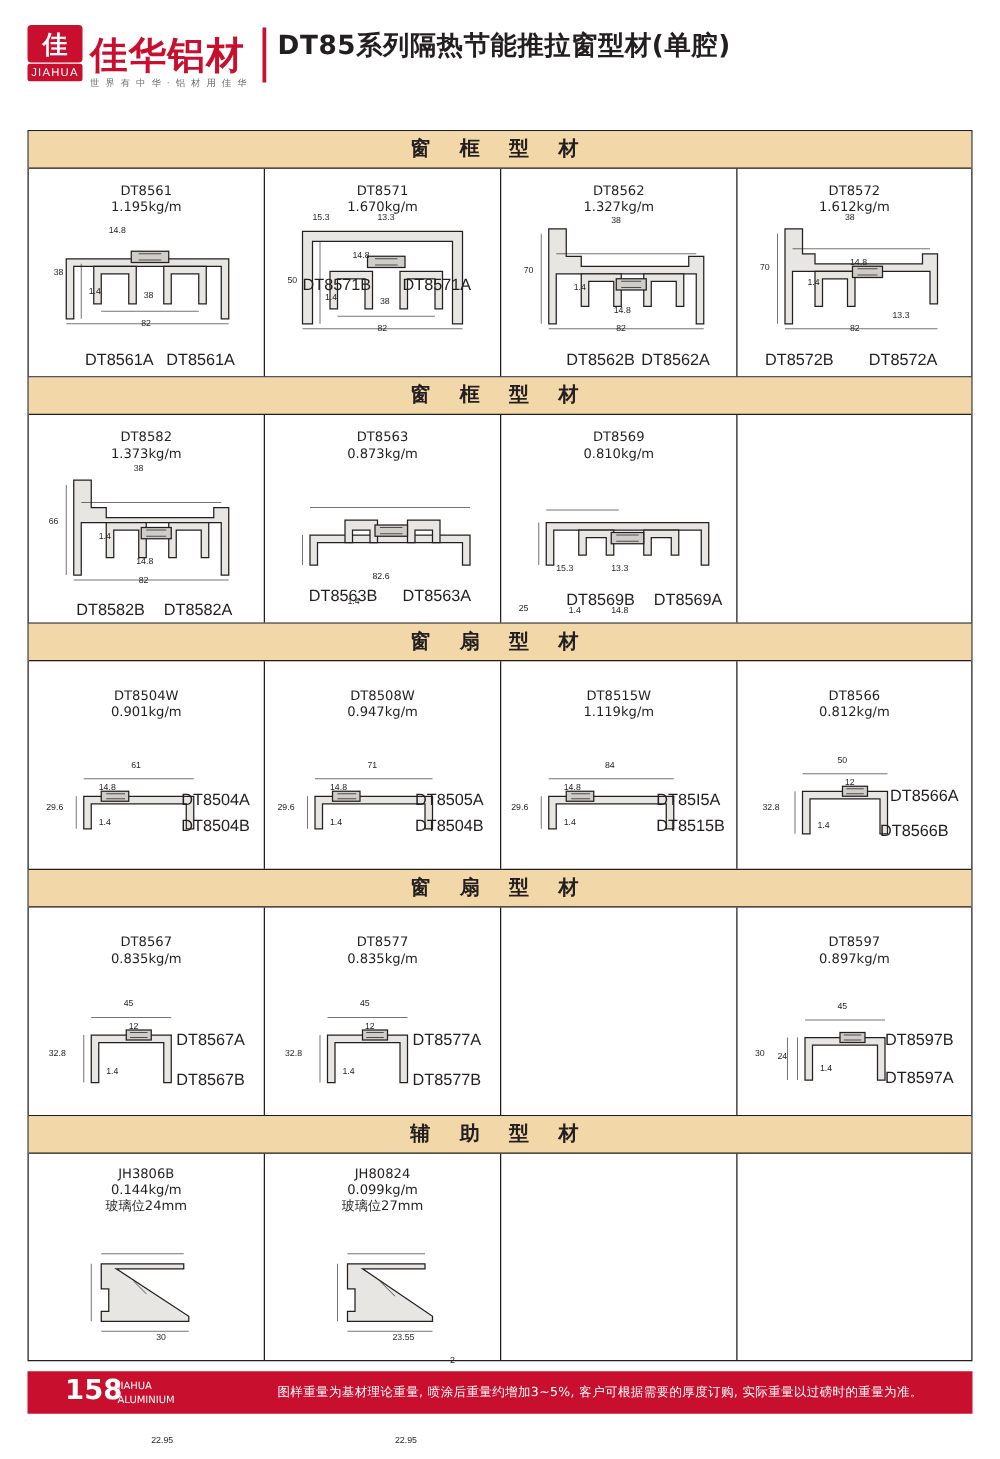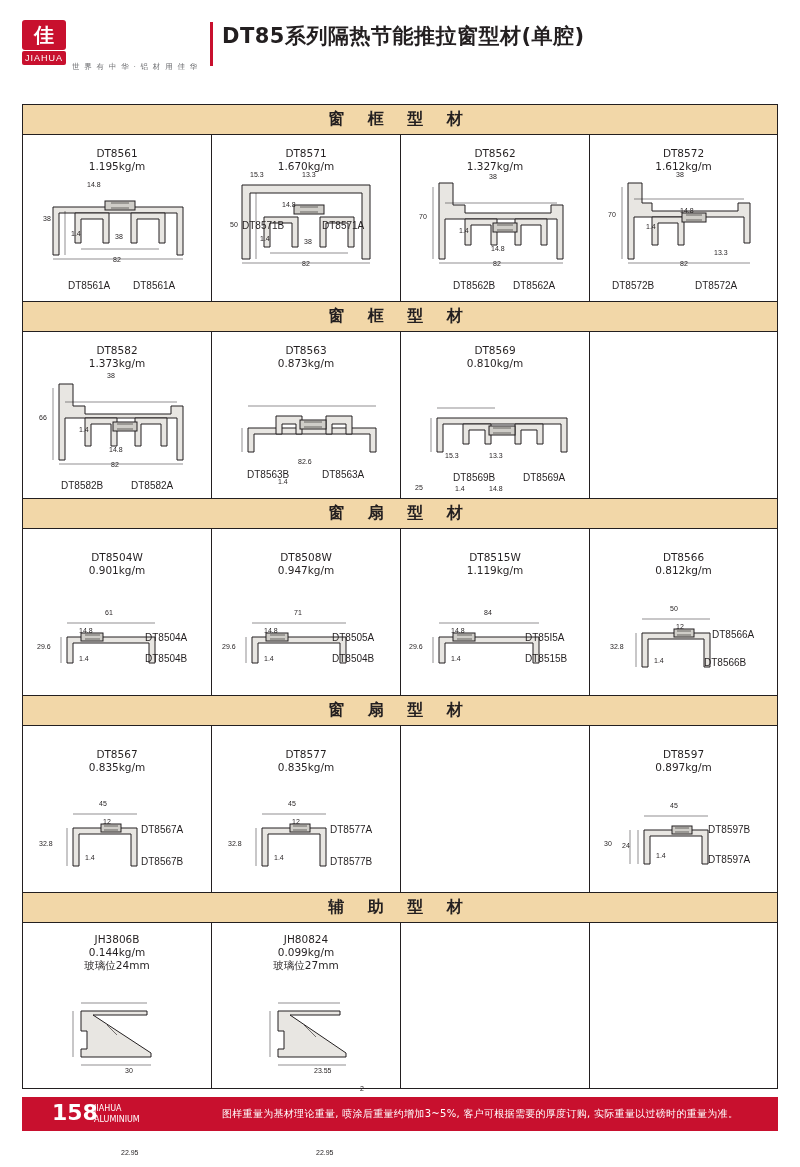--- a/index.html
+++ b/index.html
@@ -40,21 +40,21 @@
   .vsep{position:absolute;width:1px;background:#231f20;}
 
   .cell{position:absolute;box-sizing:border-box;}
   .cap{position:absolute;left:0;width:100%;text-align:center;font-size:10.5px;line-height:13px;
       color:#231f20;font-family:"DejaVu Sans",sans-serif;}
 
   
   .dw{position:absolute;}
   .dim{position:absolute;font-size:7px;color:#231f20;font-family:"Liberation Sans",sans-serif;
       white-space:nowrap;}
-  .lbl{position:absolute;font-size:10px;color:#231f20;font-family:"Liberation Sans",sans-serif;
+  .lbl{position:absolute;font-size:13px;color:#231f20;font-family:"Liberation Sans",sans-serif;
       white-space:nowrap;}
   svg{display:block;overflow:visible;}
   .prof{fill:#e8e6e2;stroke:#231f20;stroke-width:1;}
   .profd{fill:#cfcdc8;stroke:#231f20;stroke-width:1;}
   .thin{stroke:#231f20;stroke-width:.6;fill:none;}
   .dimline{stroke:#231f20;stroke-width:.5;fill:none;}
 
   
   .footer{position:absolute;left:0;top:1097px;width:800px;height:44px;}
   .foot-red{position:absolute;left:22px;top:0;width:756px;height:34px;background:#c8102e;}
@@ -67,20 +67,21 @@
 </style>
 </head>
 <body>
 
 <div class="header">
   <div class="logo">
     <div class="logo-mark">
       <div class="lm-top">佳</div>
       <div class="lm-bot">JIAHUA</div>
     </div>
+    <div class="logo-cn">佳华铝材</div>
     <div class="logo-sub">世 界 有 中 华 ·  铝 材 用 佳 华</div>
   </div>
   <div class="hdr-rule"></div>
   <div class="hdr-title">DT85系列隔热节能推拉窗型材(单腔)</div>
 </div>
 
 <div class="sheet">
 
   <div class="band" style="top:0;">
     <span>窗 框 型 材</span>

